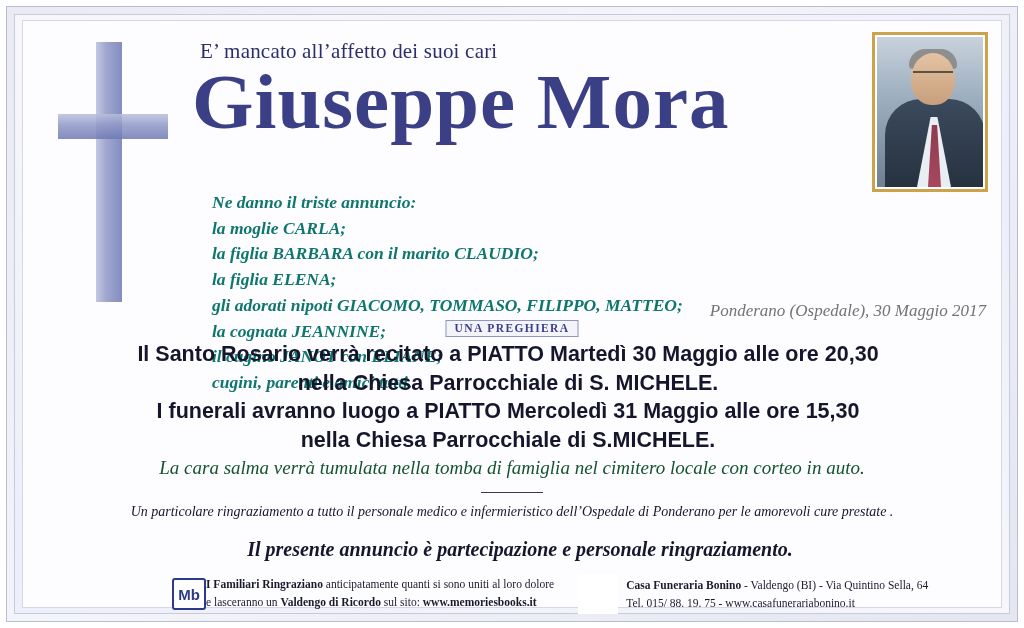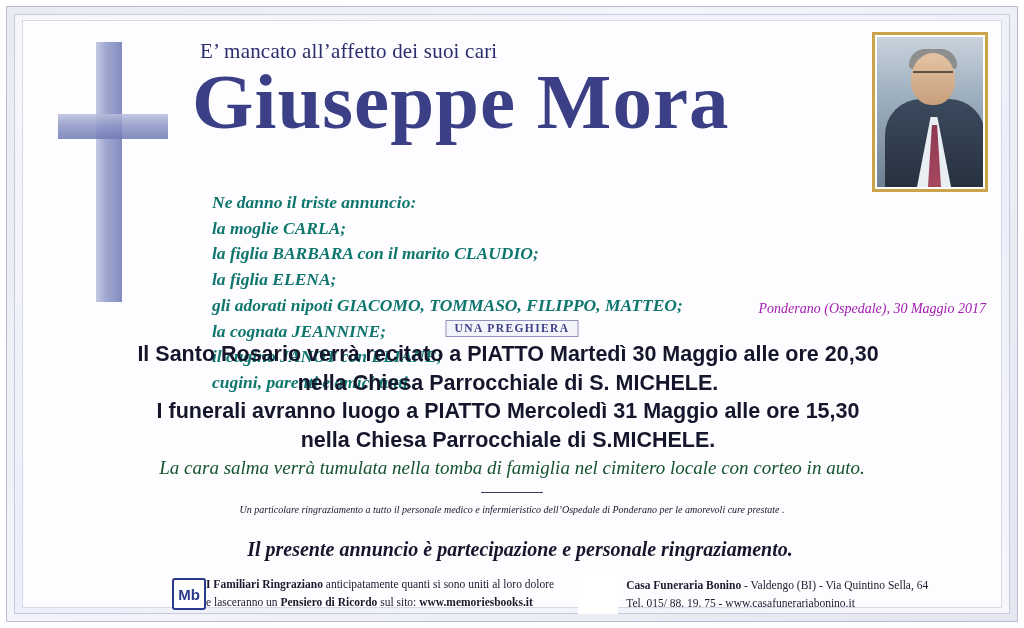--- a/index.html
+++ b/index.html
@@ -156,23 +156,23 @@
     font-size: 17.5px;
     font-style: italic;
     font-weight: bold;
     color: #0f766e;
     line-height: 1.47;
   }
 
   .place-date {
     position: absolute;
     right: 16px; top: 281px;
-    font-size: 14px;
-    font-style: italic;
-    color: #a21caf;
+    font-size: 17px;
+    font-style: italic;
+    color: #737373;
   }
 
   .prayer-badge {
     position: absolute;
     left: 50%; top: 300px;
     transform: translateX(-50%);
     font-size: 11.5px;
     letter-spacing: 1.4px;
     color: #3b3f86;
     border: 1px solid #8f95bd;
@@ -208,21 +208,21 @@
     transform: translateX(-50%);
     width: 62px;
     border-top: 1px solid #3a3a55;
   }
   .rule-1 { top: 472px; }
 
   .thanks-hospital {
     position: absolute;
     left: 0; right: 0; top: 484px;
     text-align: center;
-    font-size: 10px;
+    font-size: 14px;
     font-style: italic;
     color: #15162c;
   }
 
   .announcement {
     position: absolute;
     left: 16px; right: 0; top: 518px;
     text-align: center;
     font-size: 20px;
     font-style: italic;
@@ -341,21 +341,21 @@
 
     <div class="announcement">Il presente annuncio è partecipazione e personale ringraziamento.</div>
 
     <div class="footer">
       <div class="mb-logo">Mb</div>
       <div class="memories-text">
         <div>
           <b>I Familiari Ringraziano</b><span> anticipatamente quanti si sono uniti al loro dolore</span>
         </div>
         <div>
-          <span>e lasceranno un </span><b>Pensiero di Ricordo</b><span> sul sito: </span><span class="site">www.memoriesbooks.it</span>
+          <span>e lasceranno un </span><b>Valdengo di Ricordo</b><span> sul sito: </span><span class="site">www.memoriesbooks.it</span>
         </div>
       </div>
       <div class="qr"></div>
       <div class="funeral-text">
         <div>
           <span class="fname">Casa Funeraria Bonino</span><span> - Valdengo (BI) - Via Quintino Sella, 64</span>
         </div>
         <div>Tel. 015/ 88. 19. 75  -  www.casafunerariabonino.it</div>
       </div>
     </div>

